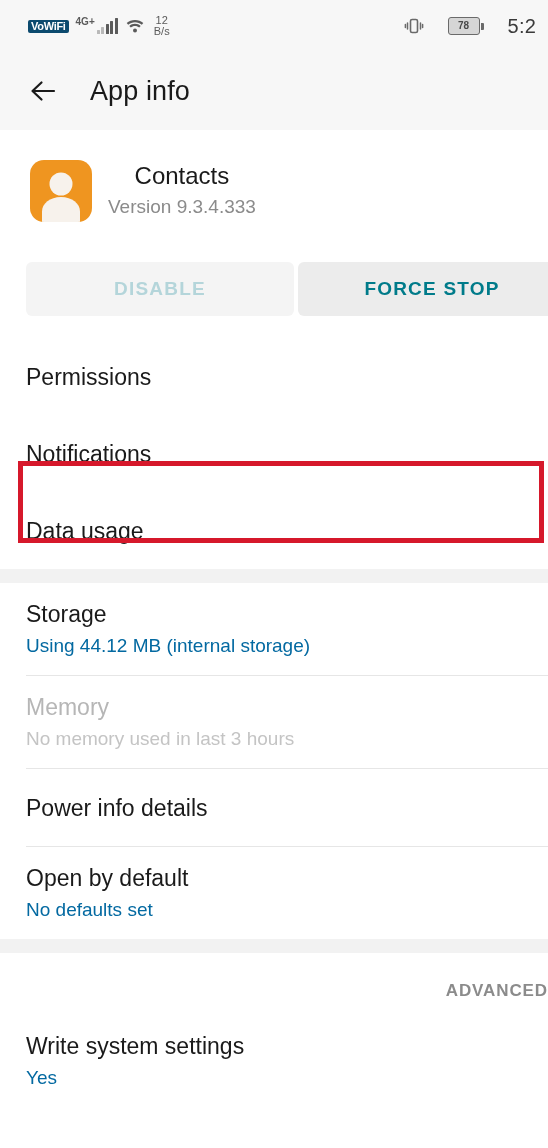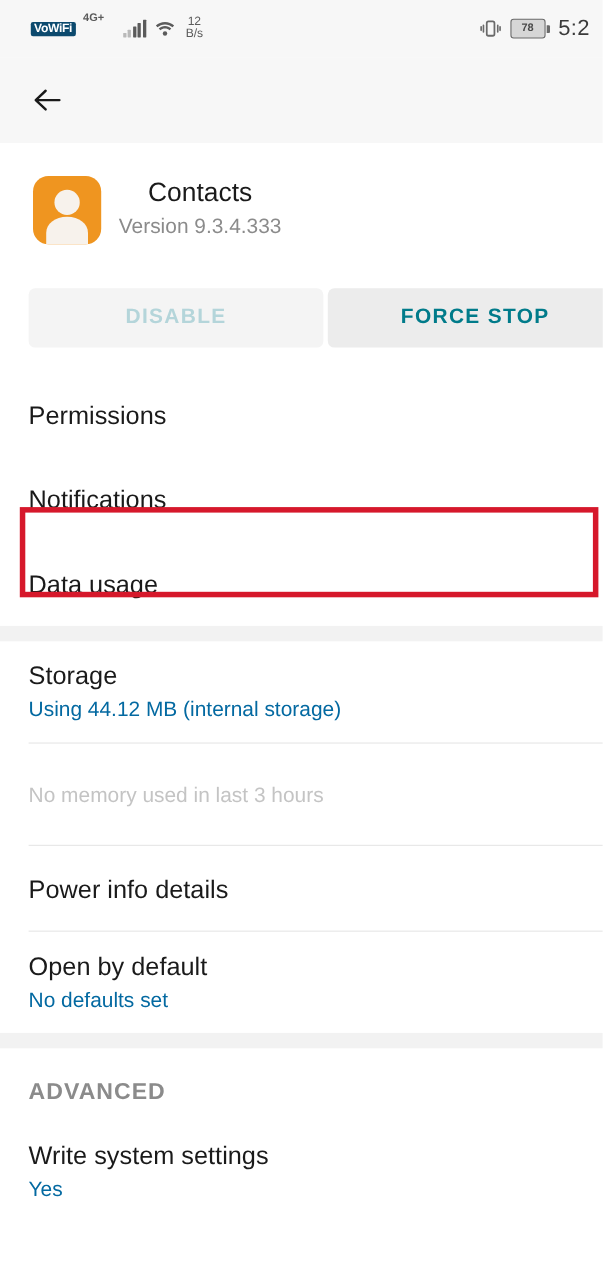--- a/index.html
+++ b/index.html
@@ -36,21 +36,22 @@
     font-size: 11px;
     font-weight: bold;
     letter-spacing: -0.3px;
     padding: 1px 3px;
     border-radius: 2px;
     line-height: 11px;
     font-family: "Liberation Sans", sans-serif;
   }
   .net-group {
     display: flex;
-    gap: 18px;
+    align-items: flex-end;
+    gap: 3px;
     position: relative;
   }
   .net-label {
     font-size: 10px;
     color: #5b5b5b;
     font-weight: bold;
     position: relative;
     top: -7px;
     margin-right: -1px;
   }
@@ -76,21 +77,21 @@
   .speed {
     font-size: 11px;
     color: #5b5b5b;
     line-height: 11px;
     text-align: center;
     margin-left: 2px;
   }
   .status-right {
     display: flex;
     align-items: center;
-    gap: 8px;
+    gap: 24px;
   }
   .vibrate-icon { width: 20px; height: 18px; }
   .battery {
     display: flex;
     align-items: center;
   }
   .battery-body {
     width: 30px;
     height: 16px;
     border: 1.5px solid #6a6a6a;
@@ -237,25 +238,26 @@
   .band {
     height: 14px;
     background: #f2f2f2;
   }
   .divider {
     height: 1px;
     background: #e6e6e6;
     margin-left: 26px;
   }
   .section-label {
-    font-size: 21px;
+    font-size: 17px;
     font-weight: bold;
     color: #8b8b8b;
     letter-spacing: 0.9px;
     padding: 28px 0 0 26px;
+    text-align: right;
   }
 
   
   .highlight-box {
     position: absolute;
     left: 18px;
     top: 461px;
     width: 526px;
     height: 82px;
     border: 5px solid #d6182b;
@@ -308,20 +310,21 @@
     <span class="clock">5:2</span>
   </div>
 </div>
 
 <div class="titlebar">
   <span class="back-arrow">
     <svg viewBox="0 0 34 34" width="34" height="34">
       <path d="M28 17H7M15.5 8.5L6.5 17l9 8.5" fill="none" stroke="#1a1a1a" stroke-width="2.2" stroke-linecap="round" stroke-linejoin="round"></path>
     </svg>
   </span>
+  <span class="page-title">App info</span>
 </div>
 
 <div class="app-header">
   <span class="app-icon">
     <svg viewBox="0 0 62 62" width="62" height="62">
       <circle cx="31" cy="24" r="11.5" fill="#f7f2ec"></circle>
       <path d="M31 37c-11 0-19 6.5-19 14.5V62h38V51.5C50 43.5 42 37 31 37z" fill="#f7f2ec"></path>
     </svg>
   </span>
   <span class="app-meta">
@@ -352,20 +355,21 @@
   <div class="band"></div>
 
   <div class="row row-double">
     <div class="row-title">Storage</div>
     <div class="row-sub">Using 44.12 MB (internal storage)</div>
   </div>
 
   <div class="divider"></div>
 
   <div class="row row-double disabled">
+    <div class="row-title">Memory</div>
     <div class="row-sub">No memory used in last 3 hours</div>
   </div>
 
   <div class="divider"></div>
 
   <div class="row row-single">
     <div class="row-title">Power info details</div>
   </div>
 
   <div class="divider"></div>

